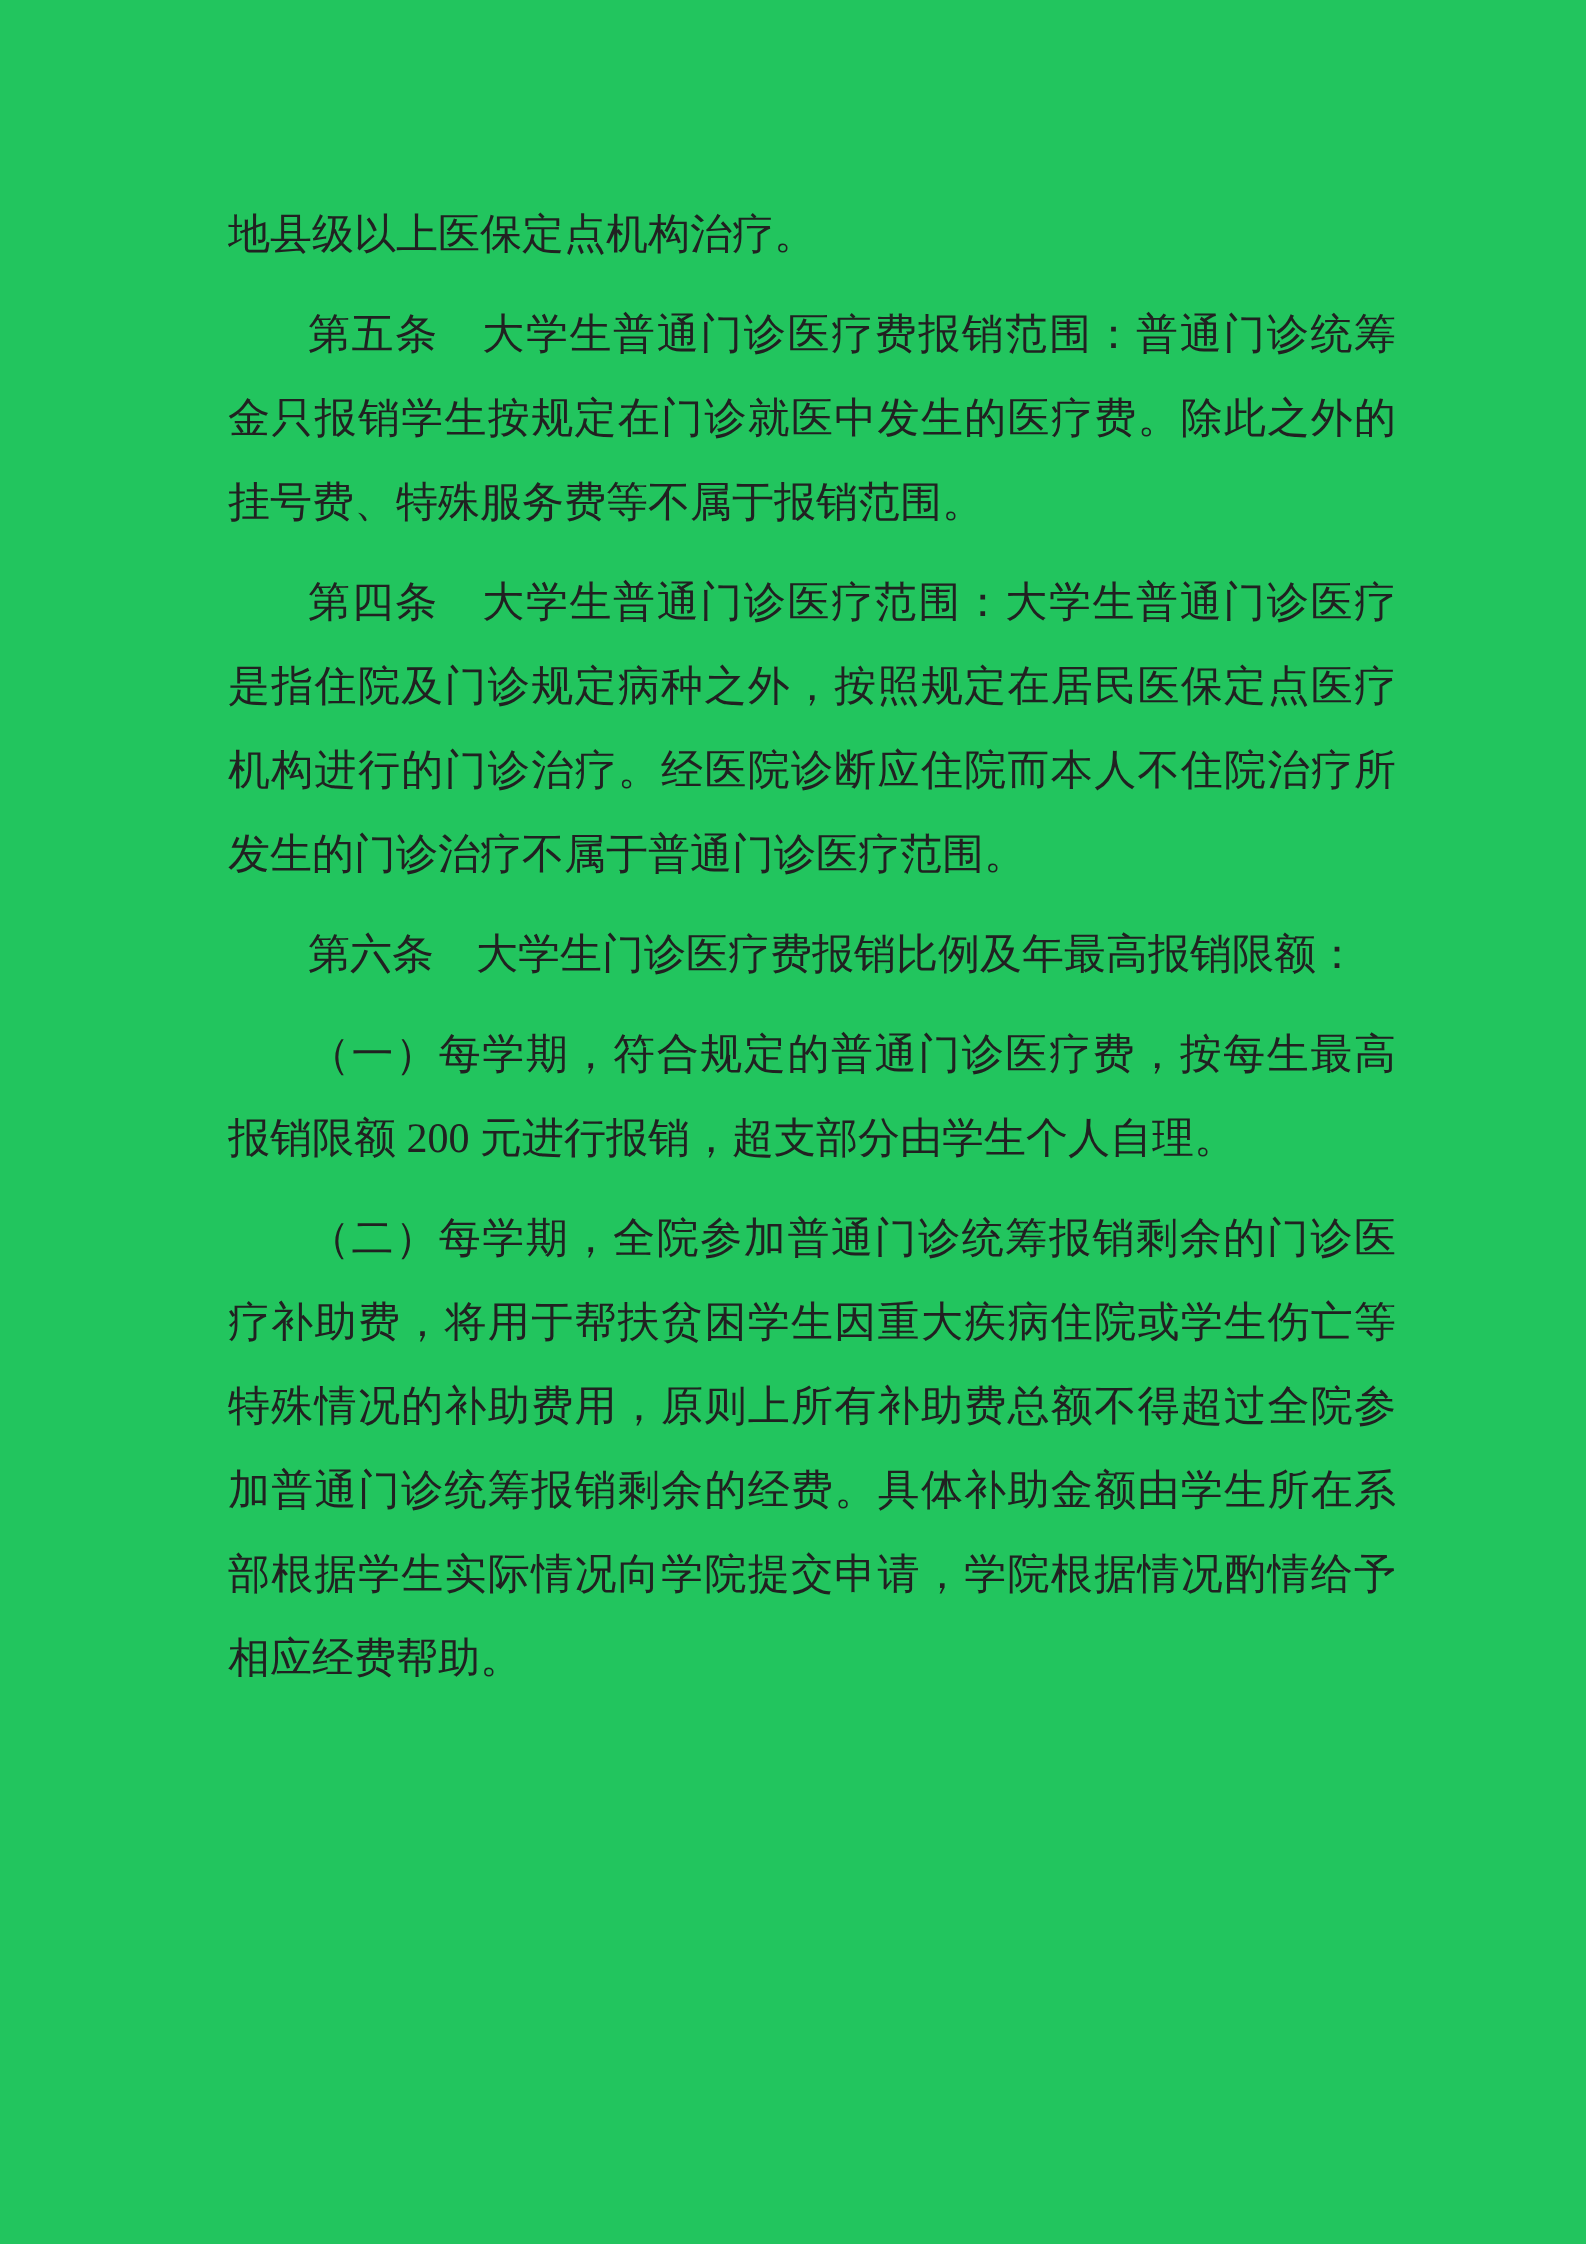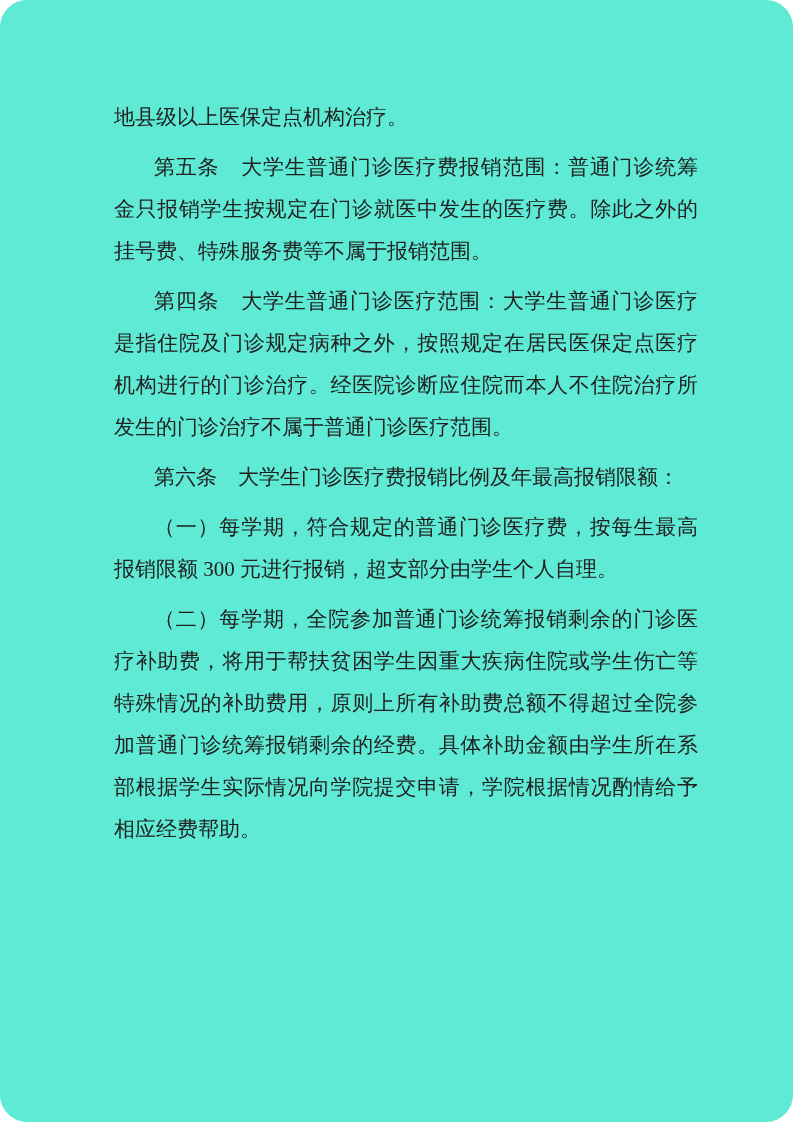--- a/index.html
+++ b/index.html
@@ -35,22 +35,22 @@
     font-weight: 400;
     letter-spacing: 0;
   }
   .para.indent {
     text-indent: 40px;
   }
 </style>
 </head>
 <body>
 
-<div class="page" style="background: #5eead4; color: rgb(33, 33, 33); border-radius: 27px;">
+<div class="page" style="background: #22c55e; color: rgb(33, 33, 33);">
   <div class="text-block">
     <p class="para">地县级以上医保定点机构治疗。</p>
     <p class="para indent">第五条　大学生普通门诊医疗费报销范围：普通门诊统筹金只报销学生按规定在门诊就医中发生的医疗费。除此之外的挂号费、特殊服务费等不属于报销范围。</p>
     <p class="para indent">第四条　大学生普通门诊医疗范围：大学生普通门诊医疗是指住院及门诊规定病种之外，按照规定在居民医保定点医疗机构进行的门诊治疗。经医院诊断应住院而本人不住院治疗所发生的门诊治疗不属于普通门诊医疗范围。</p>
     <p class="para indent">第六条　大学生门诊医疗费报销比例及年最高报销限额：</p>
-    <p class="para indent">（一）每学期，符合规定的普通门诊医疗费，按每生最高报销限额 300 元进行报销，超支部分由学生个人自理。</p>
+    <p class="para indent">（一）每学期，符合规定的普通门诊医疗费，按每生最高报销限额 200 元进行报销，超支部分由学生个人自理。</p>
     <p class="para indent">（二）每学期，全院参加普通门诊统筹报销剩余的门诊医疗补助费，将用于帮扶贫困学生因重大疾病住院或学生伤亡等特殊情况的补助费用，原则上所有补助费总额不得超过全院参加普通门诊统筹报销剩余的经费。具体补助金额由学生所在系部根据学生实际情况向学院提交申请，学院根据情况酌情给予相应经费帮助。</p>
   </div>
 </div>
 
 </body></html>

